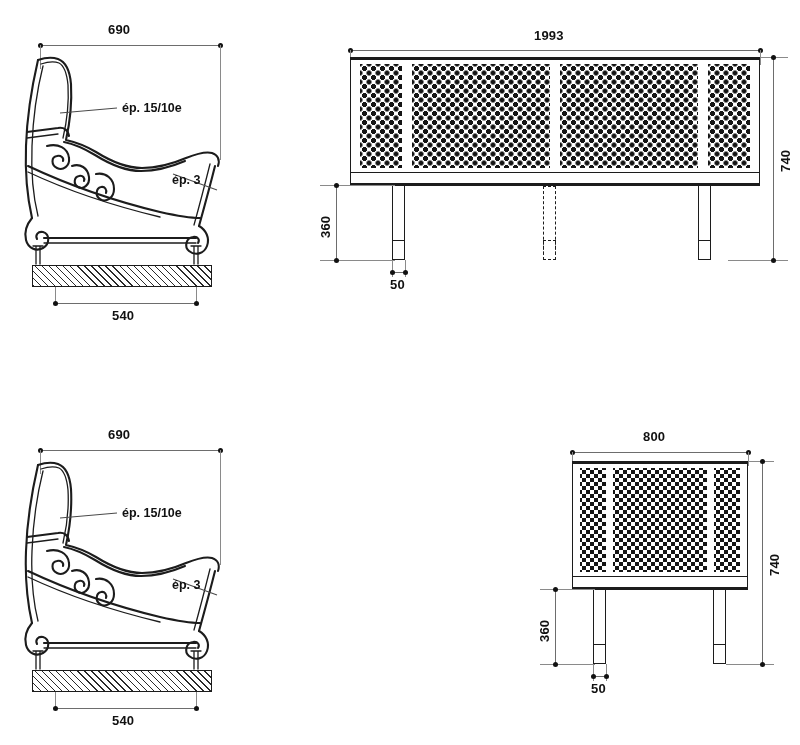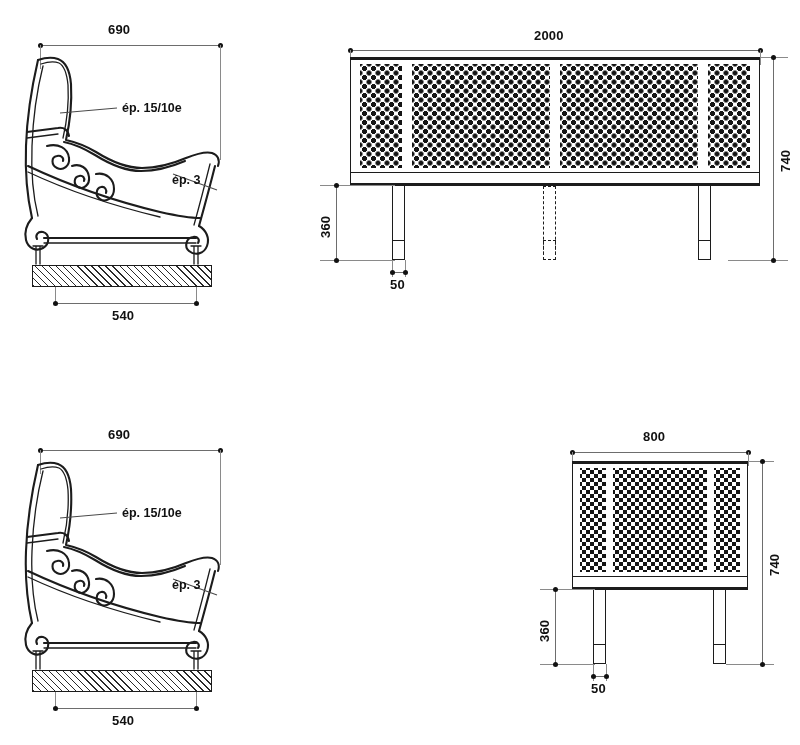--- a/index.html
+++ b/index.html
@@ -167,21 +167,21 @@
     <div class="note-text" style="left:122px; top:101px;">ép. 15/10e</div>
 
     <svg width="90" height="40" style="left:165px; top:168px;">
       <path class="leader" d="M52,22 L8,6"></path>
     </svg>
     <div class="note-text" style="left:172px; top:173px;">ép. 3</div>
   </div>
 
   <div class="view" style="left:300px; top:0px; width:500px; height:340px;">
 
-    <div class="dim-text" style="left:234px; top:28px;">2000</div>
+    <div class="dim-text" style="left:234px; top:28px;">1993</div>
     <div class="dimline h" style="left:50px; top:50px; width:410px;"></div>
     <div class="dot" style="left:50px; top:50px;"></div>
     <div class="dot" style="left:460px; top:50px;"></div>
     <div class="extline v" style="left:50px; top:50px; height:15px;"></div>
     <div class="extline v" style="left:460px; top:50px; height:15px;"></div>
 
     <div class="rect" style="left:50px; top:57px; width:410px; height:118px;"></div>
 
     <div class="fillbar" style="left:50px; top:57px; width:410px; height:3px;"></div>
 

